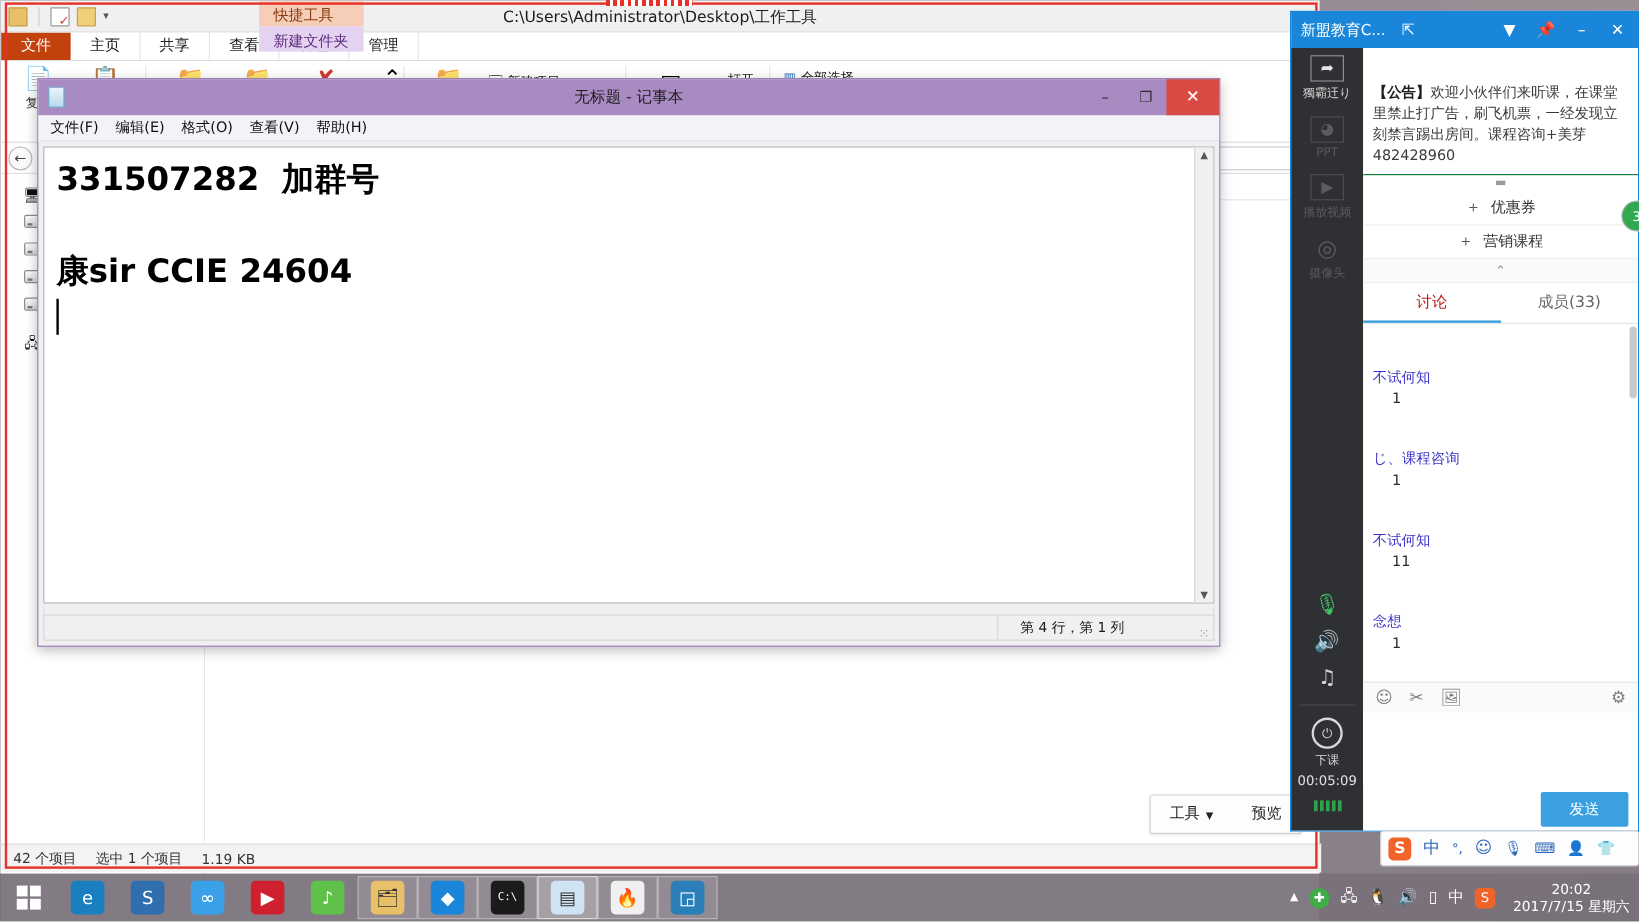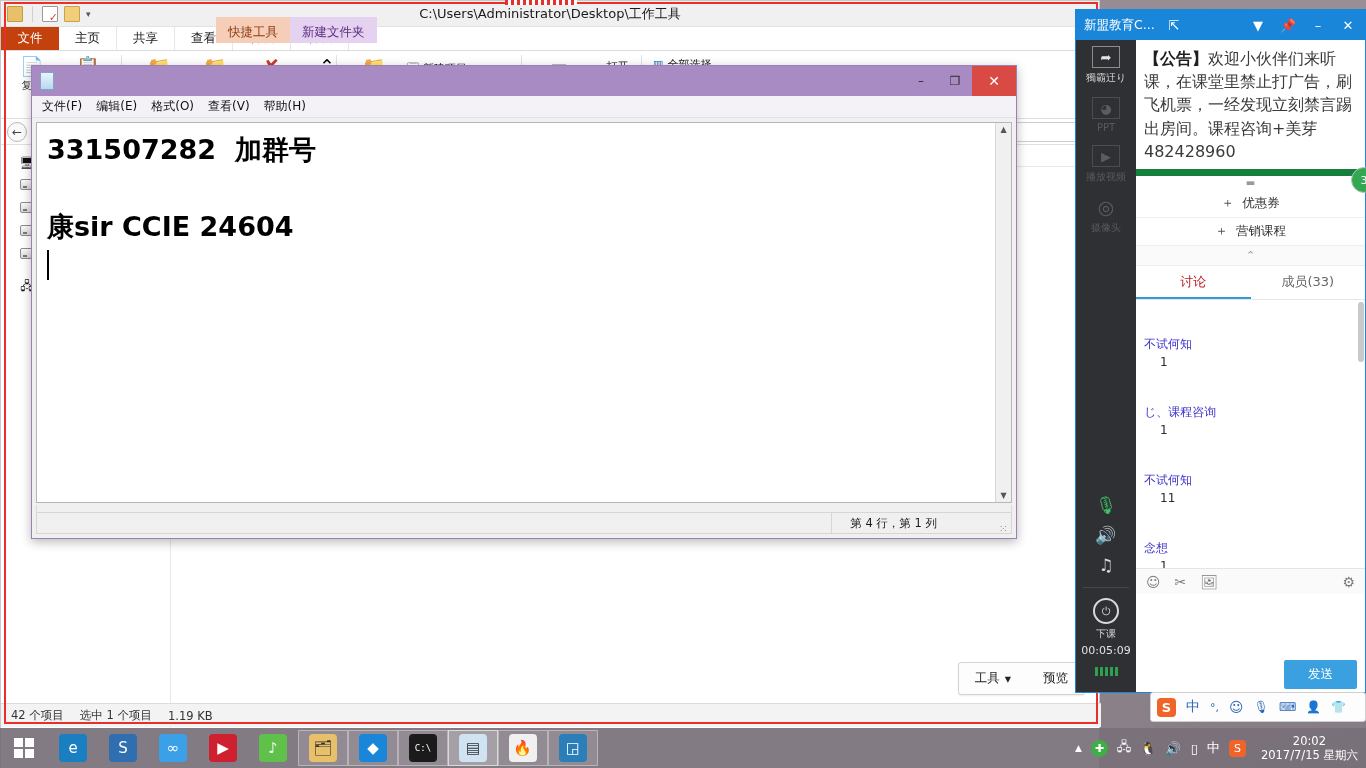--- a/index.html
+++ b/index.html
@@ -41,21 +41,21 @@
     content: "✓"; position: absolute; right: -1px; bottom: -2px;
     color: #d04a3c; font-size: 11px; line-height: 11px;
   }
   .ico-folder-y { background: #f1cf7a; border: 1px solid #caa246; border-radius: 1px; }
   .qat-sep { width: 1px; height: 16px; background: #cfcfcf; margin: 0 3px; }
   .qat-caret { font-size: 9px; color: #555; }
   .exp-title-path {
     position: absolute; left: 0; right: 0; text-align: center;
     font-size: 13px; color: #1a1a1a; pointer-events: none;
   }
-  .ctx-tabs { position: absolute; left: 215px; top: 16px; display: flex; height: 26px; }
+  .ctx-tabs { position: absolute; left: 215px; top: 0; display: flex; height: 26px; flex-direction: column; }
   .ctx-tab {
     padding: 4px 12px 0 12px; font-size: 12.5px; height: 26px;
     display: flex; align-items: center;
   }
   .ctx-quick { background: #f6cdb6; color: #8a3a10; }
   .ctx-app { background: #e5d2f1; color: #5d2d80; }
 
   .exp-ribbon-tabs {
     height: 24px; background: #ffffff; display: flex; align-items: stretch;
     border-bottom: 1px solid #dcdcdc;
@@ -255,22 +255,23 @@
   .side-end-circ {
     width: 26px; height: 26px; border: 2px solid #d8d8d8; border-radius: 50%;
     display: flex; align-items: center; justify-content: center; font-size: 11px;
   }
   .side-timer { font-size: 11px; color: #e2e2e2; margin-top: 3px; }
   .side-meter { margin-top: 10px; display: flex; gap: 2px; }
   .side-meter i { width: 3px; height: 9px; background: #2fa14e; display: block; }
 
   .edu-main { flex: 1; display: flex; flex-direction: column; min-width: 0; background: #fff; }
   .edu-notice {
-    padding: 7px 8px 6px 8px; font-size: 16px; line-height: 1.45; color: #3a3a3a;
-    border-bottom: 7px solid #15803d;
+    padding: 7px 8px 6px 8px; font-size: 12px; line-height: 1.45; color: #3a3a3a;
+    border-bottom: 1px solid #15803d;
+    margin-top: 22px;
   }
   .edu-notice b { color: #1f1f1f; }
   .edu-collapse { text-align: center; color: #9a9a9a; font-size: 10px; line-height: 10px; padding: 2px 0; }
   .edu-row {
     height: 28px; display: flex; align-items: center; justify-content: center;
     gap: 8px; font-size: 12.5px; color: #333; border-bottom: 1px solid #efefef;
     position: relative;
   }
   .edu-row .plus { color: #555; font-size: 13px; }
   .edu-chevron { height: 20px; display: flex; align-items: center; justify-content: center;
@@ -576,20 +577,21 @@
       <span>1.19 KB</span>
     </div>
   </div>
 
   <div class="red-frame"></div>
   <div class="red-dash"></div>
 
   <div class="notepad">
     <div class="np-title">
       <span class="np-ico"></span>
+      <span class="np-title-text">无标题 - 记事本</span>
       <span class="np-btns">
         <span class="np-btn">–</span>
         <span class="np-btn">❐</span>
         <span class="np-btn close">✕</span>
       </span>
     </div>
     <div class="np-menu">
       <span>文件(F)</span>
       <span>编辑(E)</span>
       <span>格式(O)</span>

